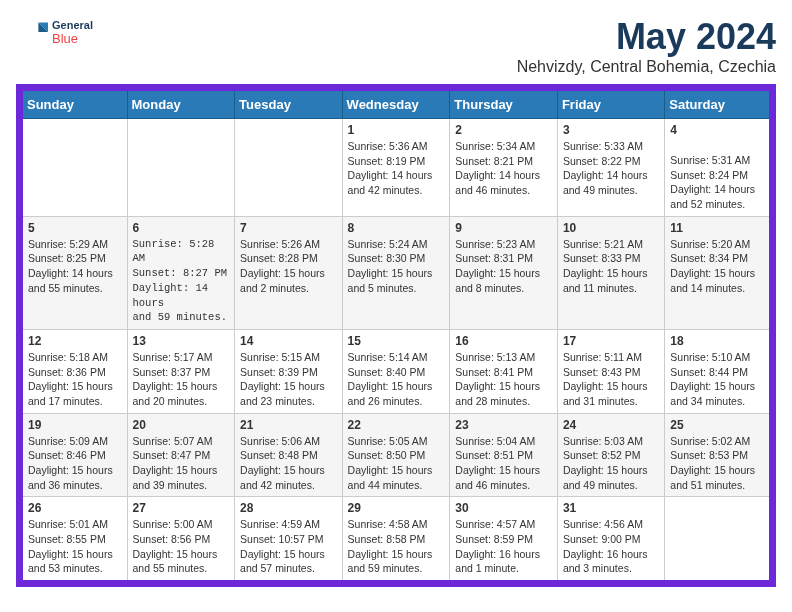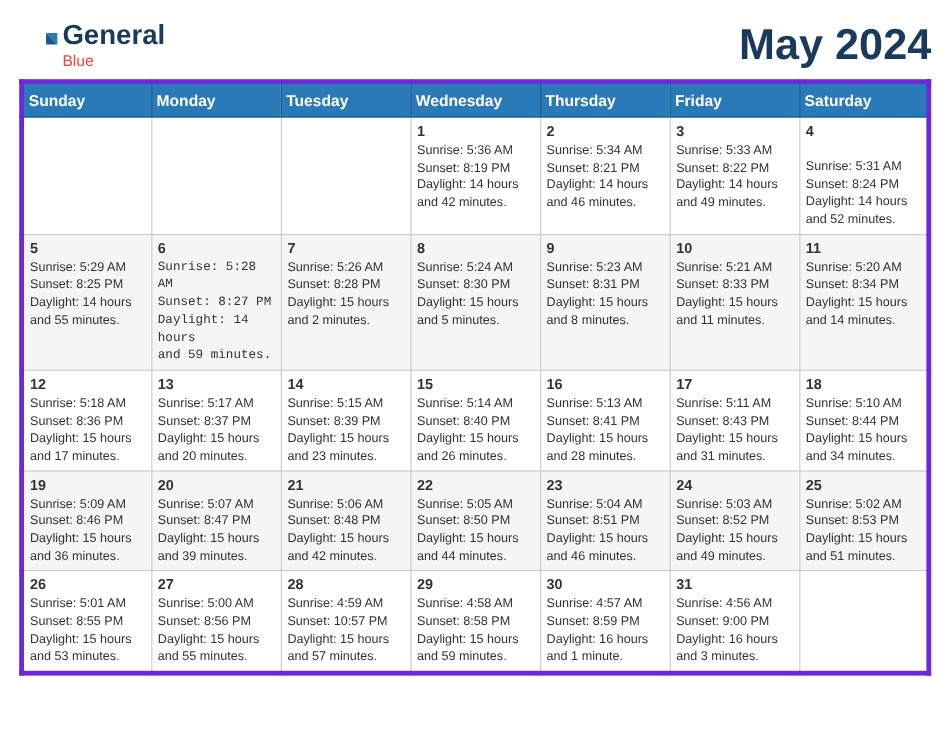--- a/index.html
+++ b/index.html
@@ -33,21 +33,21 @@
       font-weight: bold;
       color: #1a3a5c;
     }
     .location-title {
       font-size: 16px;
       color: #333;
     }
     .calendar-table {
       width: 100%;
       border-collapse: collapse;
-      border: 4px solid #6d28d9;
+      border: 7px solid #6d28d9;
     }
     .calendar-table th {
       background: #2a7ab8;
       color: #fff;
       font-size: 13px;
       font-weight: bold;
       padding: 6px 4px;
       text-align: left;
       border: 1px solid #1a5c8a;
     }
@@ -80,26 +80,27 @@
 </head>
 <body>
 
 <div class="header">
   <div class="logo">
     <svg class="logo-icon" viewBox="0 0 40 40">
       <polygon points="28,8 40,8 40,20" fill="#2a7ab8"></polygon>
       <polygon points="28,8 40,20 28,20" fill="#1a5c8a"></polygon>
     </svg>
     <div>
-      <div style="font-size:23px;font-weight:bold;color:#1a3a5c;">General</div>
+      <div style="font-size:11px;font-weight:bold;color:#1a3a5c;">General</div>
       <div style="font-size:13px;font-weight:normal;color:#ef4444;">Blue</div>
     </div>
   </div>
   <div class="title-block">
     <div class="month-title">May 2024</div>
+    <div class="location-title">Nehvizdy, Central Bohemia, Czechia</div>
   </div>
 </div>
 
 <table class="calendar-table">
   <thead>
     <tr>
     <th>Sunday</th>
         <th>Monday</th>
         <th>Tuesday</th>
         <th>Wednesday</th>

